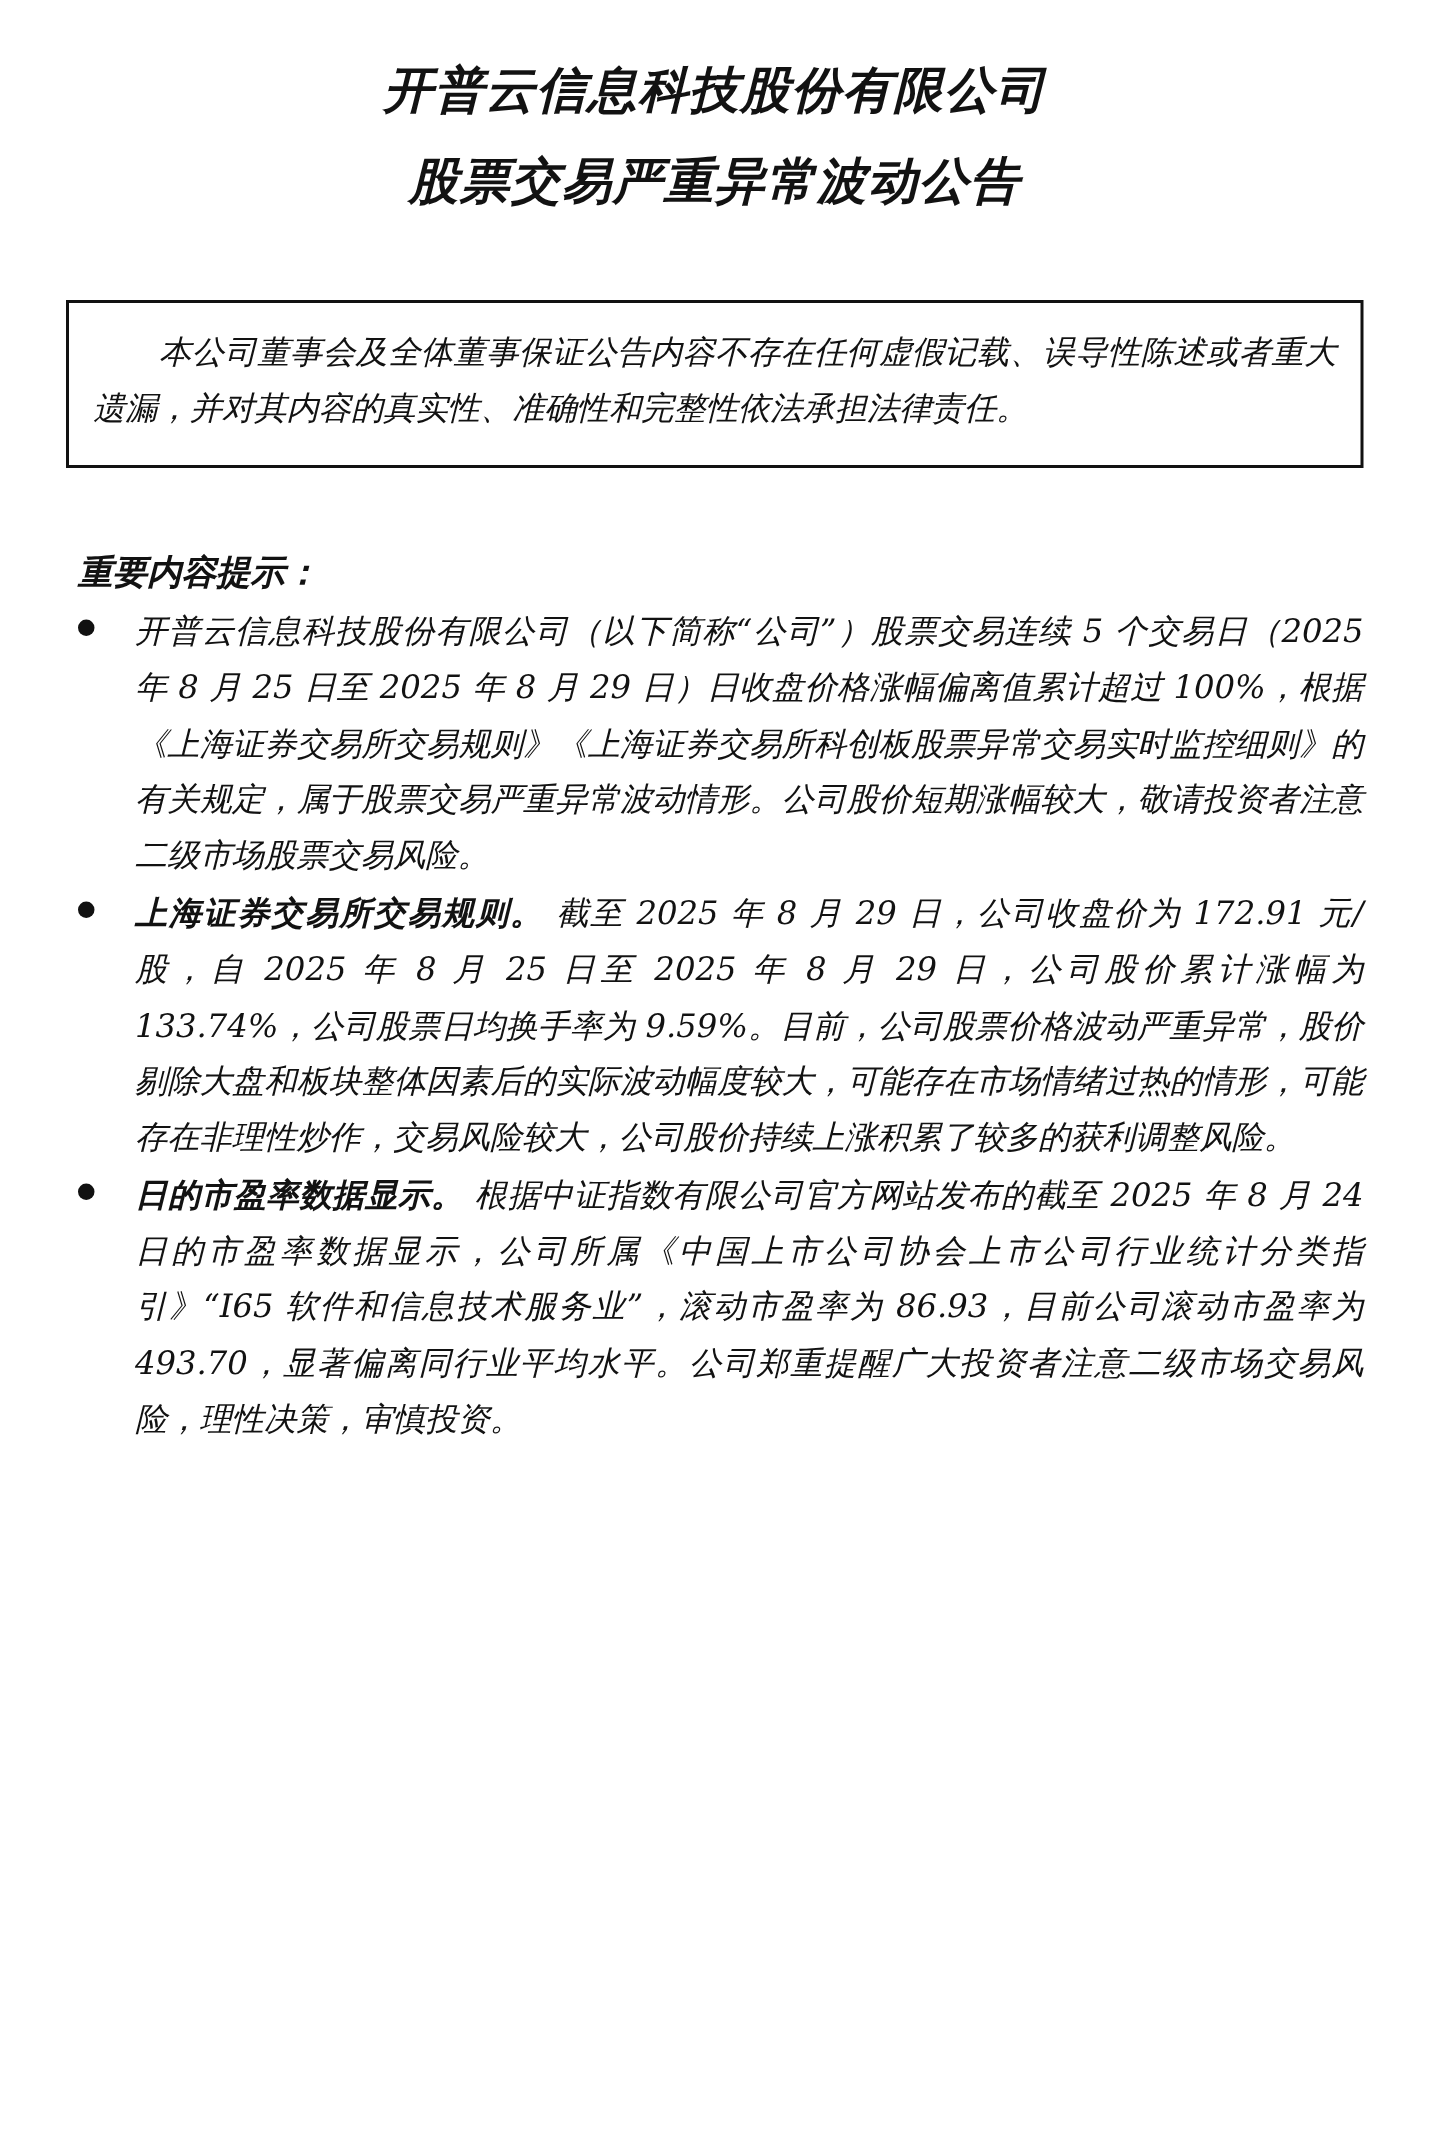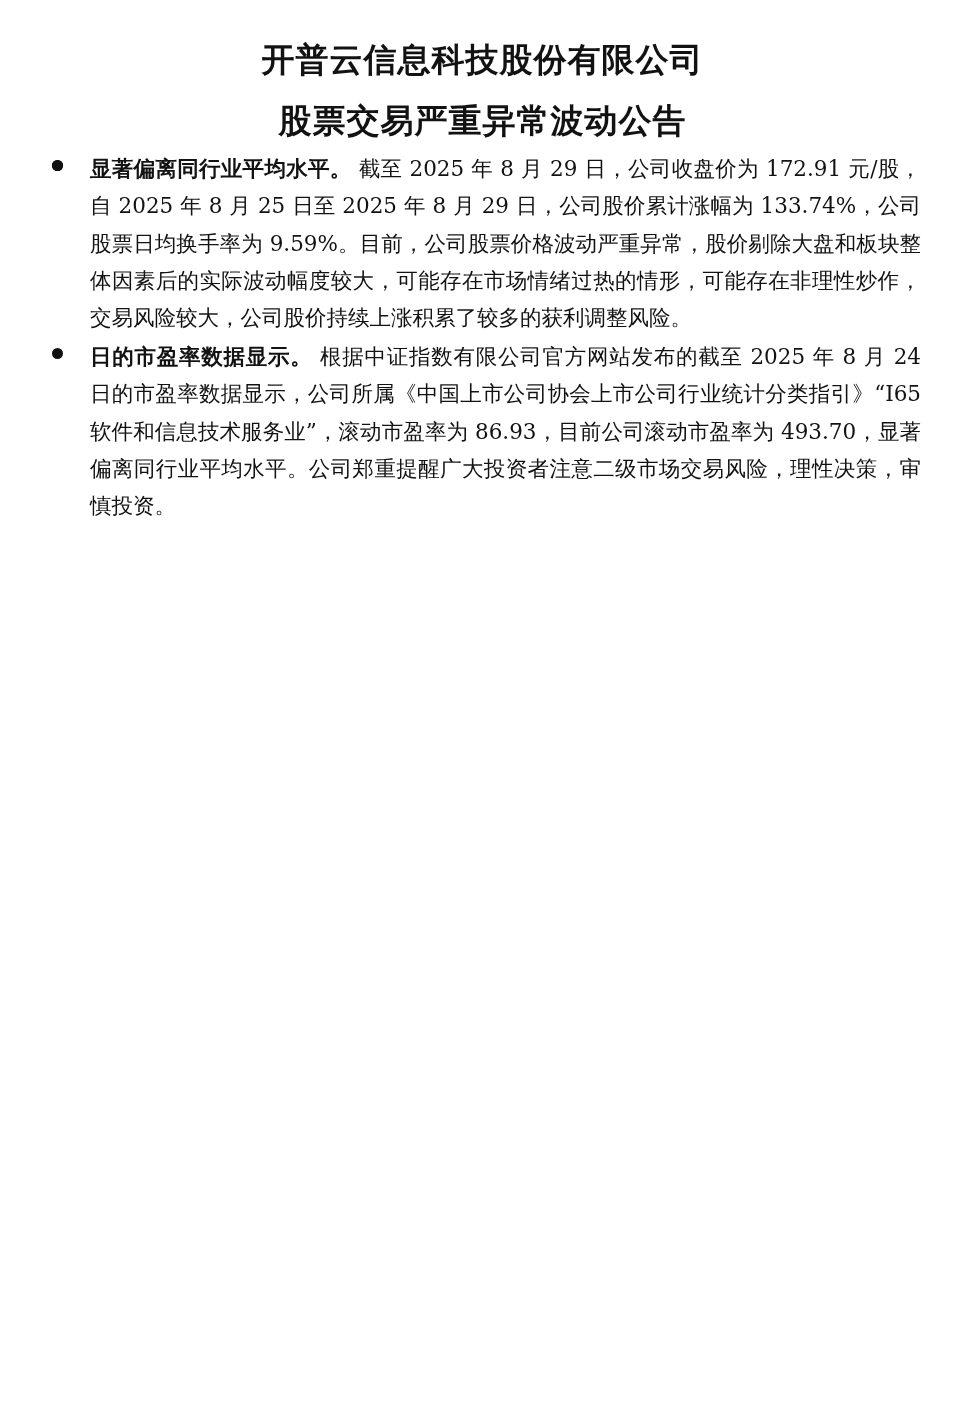--- a/index.html
+++ b/index.html
@@ -11,22 +11,23 @@
   body {
     width: 953px;
     height: 1423px;
     font-family: "DejaVu Serif", "Liberation Serif", serif;
     color: #121212;
     overflow: hidden;
   }
   .page {
     width: 953px;
     height: 1423px;
-    padding: 34px 32px 0 44px;
+    padding: 34px 44px 0 44px;
     position: relative;
+    font-style: italic;
   }
   .doc-title {
     text-align: center;
     font-size: 33px;
     font-weight: bold;
     letter-spacing: 1px;
     line-height: 1.55;
     margin: 0;
     padding: 0 0 2px 0;
   }
@@ -86,30 +87,35 @@
   .para-body { display: inline; }
 </style>
 </head>
 <body>
 
 <div class="page">
 
   <h1 class="doc-title">开普云信息科技股份有限公司</h1>
   <h1 class="doc-title line2">股票交易严重异常波动公告</h1>
 
+  <div class="statement-box">
+    <p>本公司董事会及全体董事保证公告内容不存在任何虚假记载、误导性陈述或者重大遗漏，并对其内容的真实性、准确性和完整性依法承担法律责任。</p>
+  </div>
 
+  <div class="section-head">重要内容提示：</div>
 
   <ul class="bullets">
     <li>
       <span class="dot"></span>
       <span class="lead"></span>
+      <span class="para-body indent-first">开普云信息科技股份有限公司（以下简称“公司”）股票交易连续 5 个交易日（2025 年 8 月 25 日至 2025 年 8 月 29 日）日收盘价格涨幅偏离值累计超过 100%，根据《上海证券交易所交易规则》《上海证券交易所科创板股票异常交易实时监控细则》的有关规定，属于股票交易严重异常波动情形。公司股价短期涨幅较大，敬请投资者注意二级市场股票交易风险。</span>
     </li>
     <li>
       <span class="dot"></span>
-      <span class="lead">显著偏离同行业平均水平。</span>
+      <span class="lead">上海证券交易所交易规则。</span>
       <span class="para-body">截至 2025 年 8 月 29 日，公司收盘价为 172.91 元/股，自 2025 年 8 月 25 日至 2025 年 8 月 29 日，公司股价累计涨幅为 133.74%，公司股票日均换手率为 9.59%。目前，公司股票价格波动严重异常，股价剔除大盘和板块整体因素后的实际波动幅度较大，可能存在市场情绪过热的情形，可能存在非理性炒作，交易风险较大，公司股价持续上涨积累了较多的获利调整风险。</span>
     </li>
     <li>
       <span class="dot"></span>
       <span class="lead">日的市盈率数据显示。</span>
       <span class="para-body">根据中证指数有限公司官方网站发布的截至 2025 年 8 月 24 日的市盈率数据显示，公司所属《中国上市公司协会上市公司行业统计分类指引》“I65 软件和信息技术服务业”，滚动市盈率为 86.93，目前公司滚动市盈率为 493.70，显著偏离同行业平均水平。公司郑重提醒广大投资者注意二级市场交易风险，理性决策，审慎投资。</span>
     </li>
   </ul>
 
 </div>

